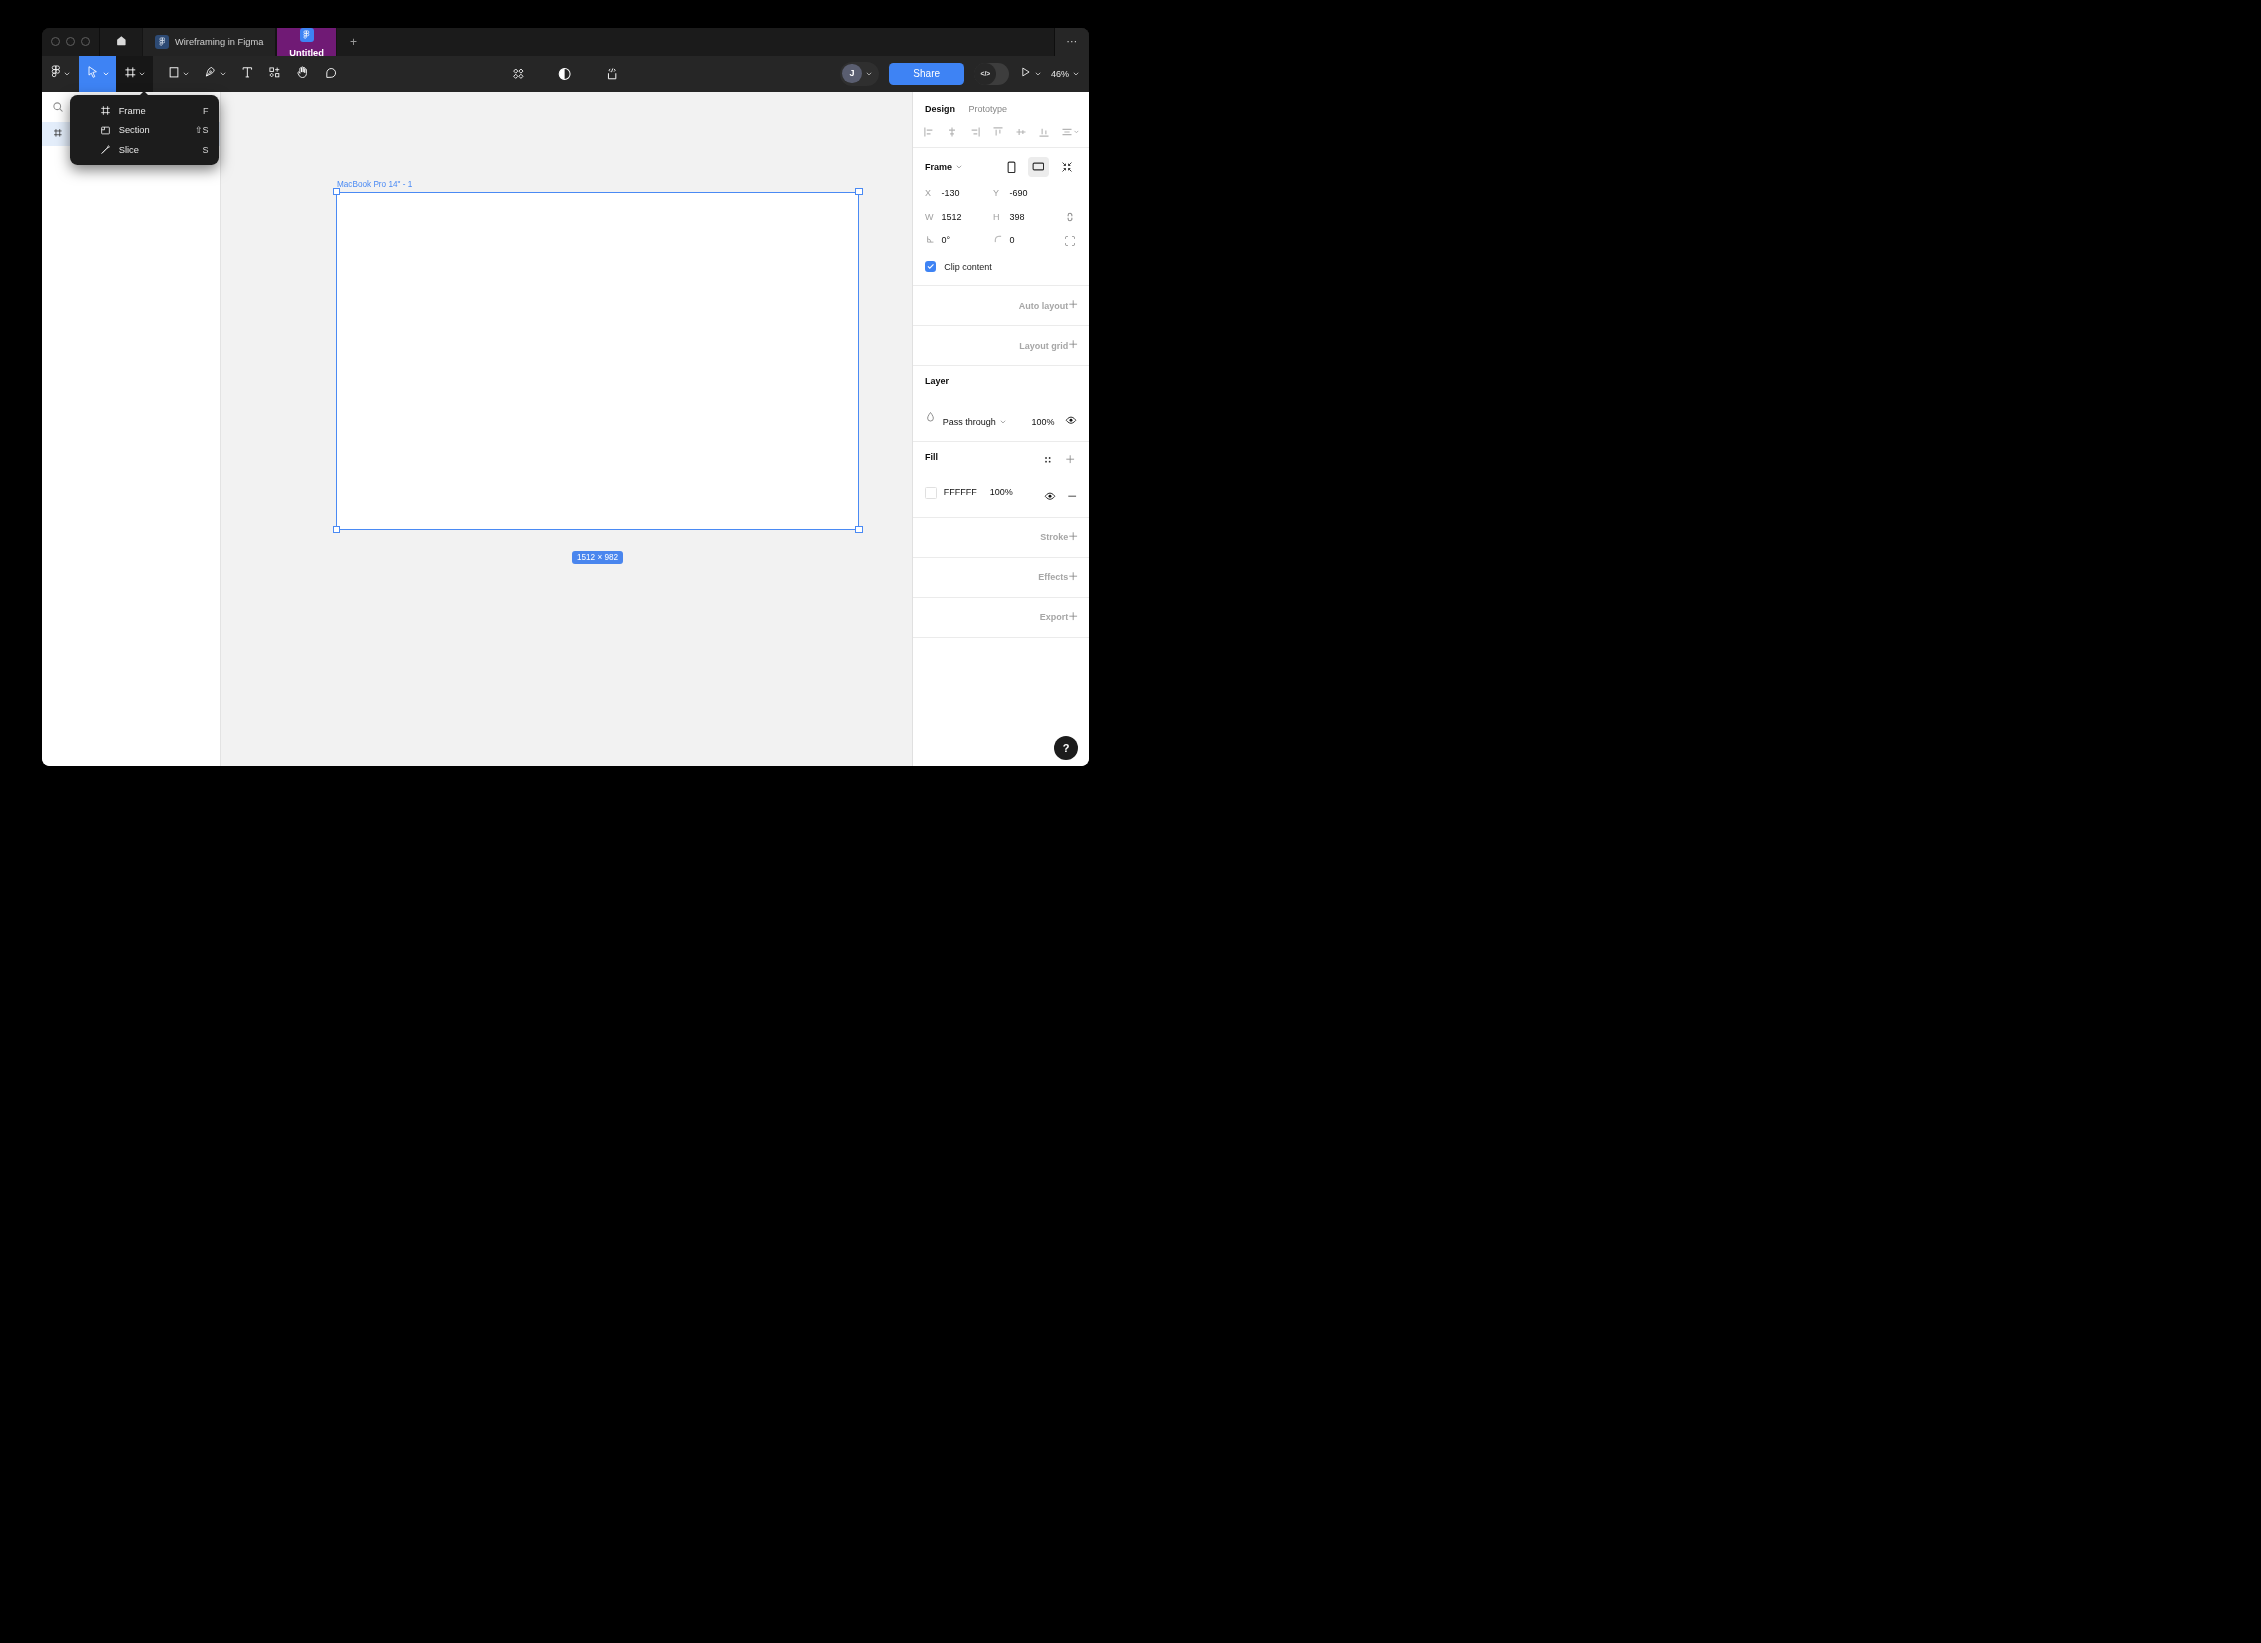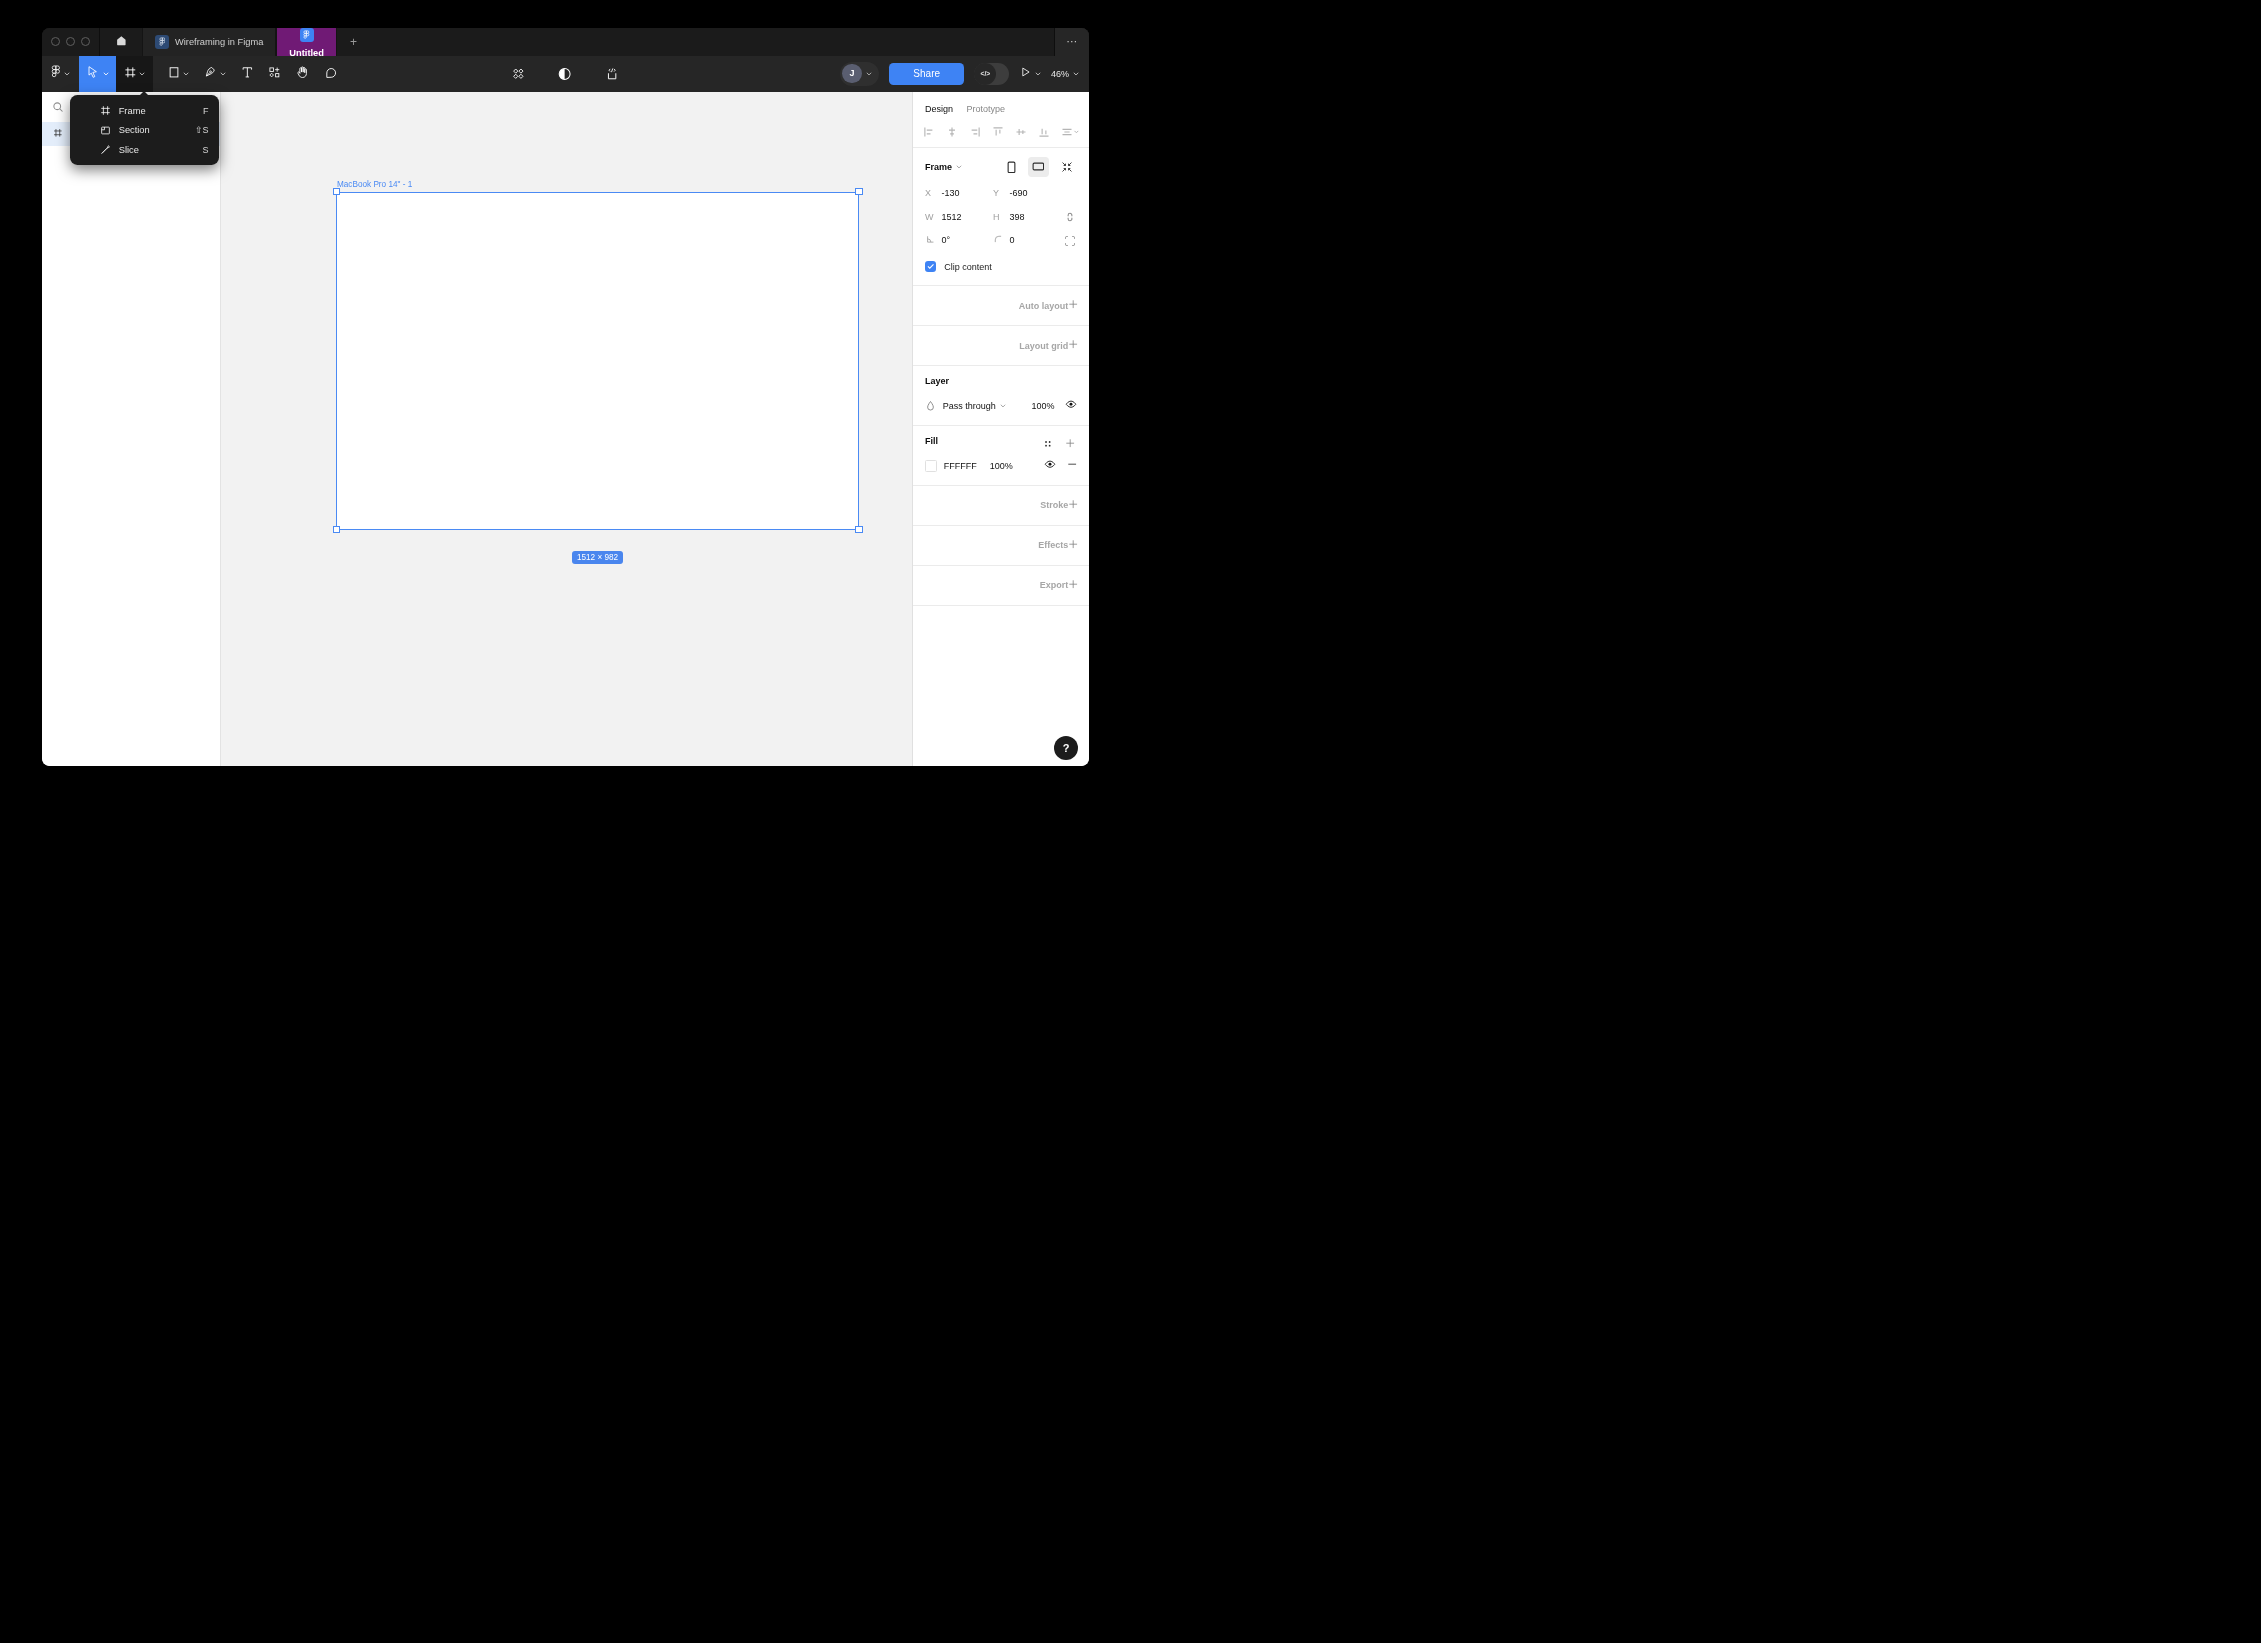--- a/index.html
+++ b/index.html
@@ -55,21 +55,21 @@
   .tool-menu { position:absolute; left:28px; top:3.7px; width:149px; background:#1c1c1c; border-radius:7.4px; padding:6px 0; box-shadow:0 4.5px 13.4px rgba(0,0,0,.5); z-index:30; }
   .tool-menu .caret { position:absolute; top:-4.5px; left:50%; margin-left:-5.2px; width:0; height:0; border-left:5.2px solid transparent; border-right:5.2px solid transparent; border-bottom:5.2px solid #1c1c1c; }
   .menu-item { height:19.4px; display:flex; align-items:center; padding:0 10.4px 0 30px; color:#e8e8e8; font-size:9.3px; }
   .menu-item .mi-ico { width:12px; display:flex; margin-right:6.7px; }
   .menu-item .mi-short { margin-left:auto; color:#d6d6d6; font-size:9px; }
 
   
   .right-panel { width:177px; background:#fff; border-left:0.7px solid #e0e0e0; flex:none; font-size:9px; color:#1a1a1a; overflow:hidden; }
   .insp-tabs { display:flex; gap:13.4px; padding:12px 12px 6px; }
   .insp-tab { color:#868686; }
-  .insp-tab.active { color:#0d0d0d; font-weight:normal; }
+  .insp-tab.active { color:#0d0d0d; font-weight:bold; }
   .align-row { display:flex; align-items:center; justify-content:space-between; padding:6px 10.4px 9px; }
   .align-row .al { display:flex; align-items:center; }
   .divider { border:none; border-top:0.7px solid #ebebeb; }
   .frame-section { padding:9px 12px 6px; }
   .frame-header { display:flex; align-items:center; height:21px; margin-bottom:3px; gap:3.7px; }
   .frame-title { font-weight:bold; color:#0d0d0d; }
   .fh-right { margin-left:auto; display:flex; align-items:center; gap:6px; }
   .orient-btn { width:21px; height:19.4px; display:flex; align-items:center; justify-content:center; border-radius:3.7px; }
   .orient-btn.selected { background:#ececec; }
   .shrink-btn { width:19.4px; height:19.4px; display:flex; align-items:center; justify-content:center; margin-left:3px; }
@@ -78,21 +78,21 @@
   .dim-cell .lab { color:#a0a0a0; width:9px; }
   .dim-cell .val { color:#111; }
   .dim-ico { margin-left:auto; display:flex; padding-right:1.5px; }
   .clip-row { display:flex; align-items:center; gap:8.2px; height:25px; margin-top:1.5px; }
   .checkbox { width:11px; height:11px; border-radius:3px; background:#3e83f4; display:flex; align-items:center; justify-content:center; }
   .section-row { display:flex; align-items:center; justify-content:flex-end; height:39px; padding:0 10.4px 0 12px; }
   .section-label { font-weight:bold; color:#a6a6a6; }
   .sub-section { padding:9.7px 12px 8.2px; }
   .sub-head { display:flex; height:18px; font-weight:bold; color:#0d0d0d; }
   .sub-head .sh-icons { margin-left:auto; display:flex; align-items:center; gap:12px; padding-right:1.5px; }
-  .prop-row { display:flex; align-items:center; height:22px; margin-top:1px; }
+  .prop-row { display:flex; height:22px; margin-top:17px; }
   .blend-ico { display:flex; margin-right:6.7px; }
   .blend-name { display:flex; align-items:center; gap:4.5px; color:#111; }
   .row-right { margin-left:auto; display:flex; align-items:center; gap:10.4px; }
   .swatch { width:12px; height:12px; border:0.7px solid #e0e0e0; border-radius:1.5px; background:#fff; margin-right:6.7px; }
   .hexval { width:46px; color:#111; }
   .pctval { color:#111; }
 
   .help-fab { position:absolute; right:11px; bottom:6px; width:24px; height:24px; border-radius:50%; background:#1c1c1c; color:#fff; font-size:11px; font-weight:bold; display:flex; align-items:center; justify-content:center; z-index:20; }
 </style>
 </head>

